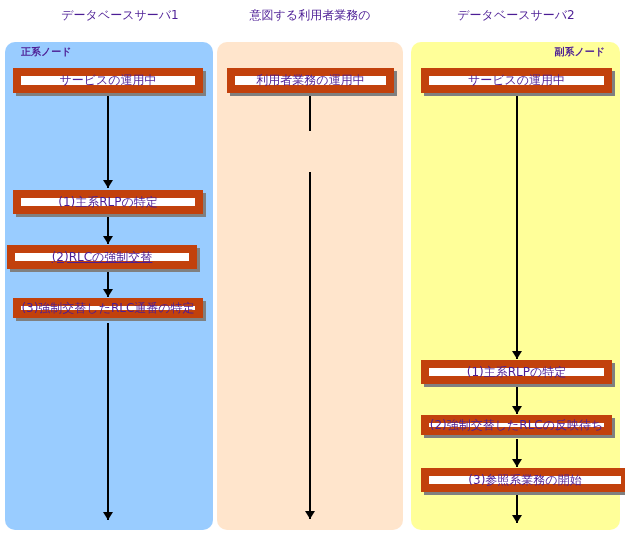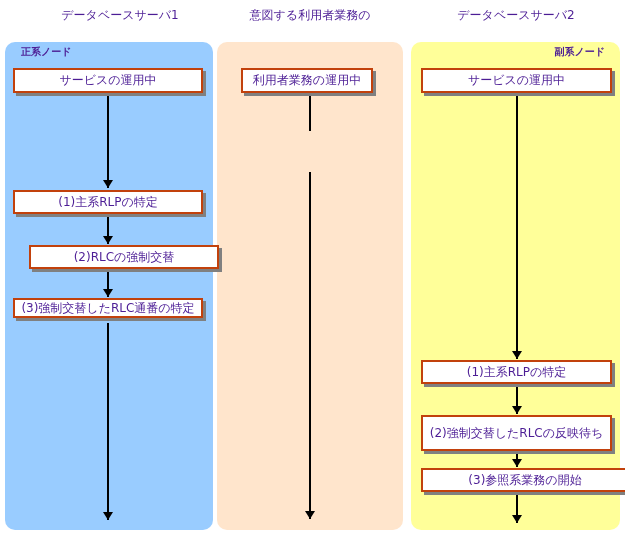--- a/index.html
+++ b/index.html
@@ -38,21 +38,21 @@
     font-size: 10px;
     font-weight: bold;
     white-space: nowrap;
   }
   .node-label.primary   { left: 21px; }
   .node-label.secondary { right: 20px; }
   .pbox {
     position: absolute;
     box-sizing: border-box;
     background: #ffffff;
-    border: 2px solid #c2410c;
+    border: 8px solid #c2410c;
     box-shadow: 3px 3px 0 #808080;
     display: flex;
     flex-direction: column;
     align-items: center;
     justify-content: center;
     text-align: center;
     font-size: 12px;
     line-height: 1.35;
     white-space: nowrap;
   }
@@ -81,29 +81,29 @@
   .l-b1 { left: 309px; top: 93px;  height: 38px;  }
   .l-b2 { left: 309px; top: 172px; height: 347px; }
   
   .l-c1 { left: 516px; top: 93px;  height: 266px; }
   .l-c2 { left: 516px; top: 384px; height: 30px;  }
   .l-c3 { left: 516px; top: 439px; height: 28px;  }
   .l-c4 { left: 516px; top: 492px; height: 31px;  }
   
   .b-a1 { left: 13px;  top: 68px;  width: 190px; height: 25px; }
   .b-a2 { left: 13px;  top: 190px; width: 190px; height: 24px; }
-  .b-a3 { left: 29px;  top: 245px; width: 190px; height: 24px; }
+  .b-a3 { left: 7px;  top: 245px; width: 190px; height: 24px; text-decoration: underline; }
   .b-a4 { left: 13px;  top: 298px; width: 190px; height: 20px; }
   
-  .b-b1 { left: 241px; top: 68px;  width: 132px; height: 25px; }
+  .b-b1 { left: 227px; top: 68px;  width: 167px; height: 25px; }
   .b-b2 { left: 225px; top: 131px; width: 172px; height: 41px; }
   
   .b-c1 { left: 421px; top: 68px;  width: 191px; height: 25px; }
   .b-c2 { left: 421px; top: 360px; width: 191px; height: 24px; }
-  .b-c3 { left: 421px; top: 415px; width: 191px; height: 36px; }
+  .b-c3 { left: 421px; top: 415px; width: 191px; height: 20px; }
   .b-c4 { left: 421px; top: 468px; width: 208px; height: 24px; }
 </style>
 </head>
 <body>
 
 <div class="stage">
 
   <div class="col-header" style="left:120px">データベースサーバ1</div>
   <div class="col-header" style="left:310px">意図する利用者業務の</div>
   <div class="col-header" style="left:516px">データベースサーバ2</div>

